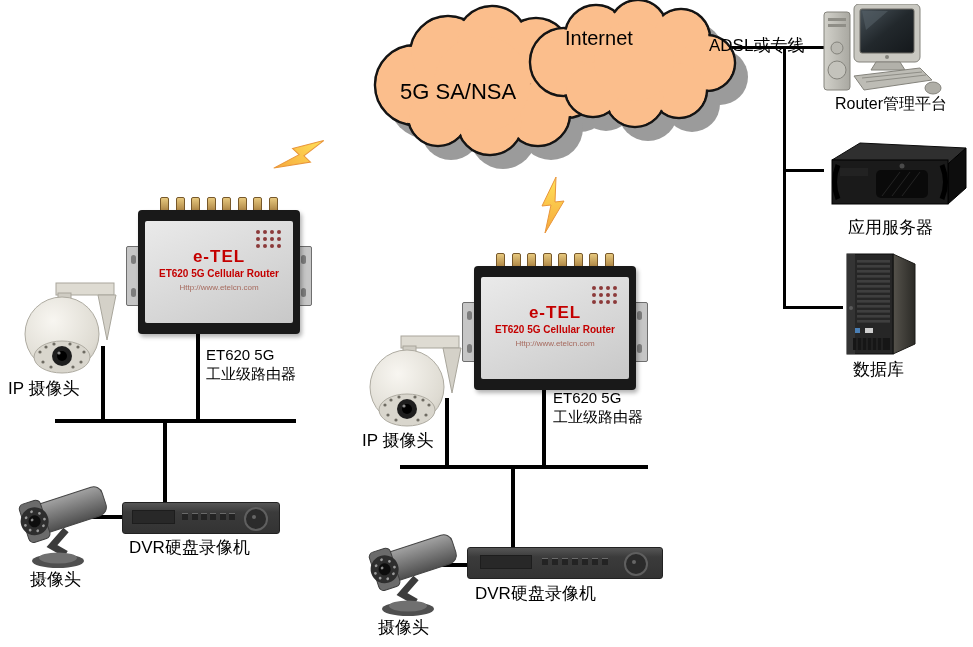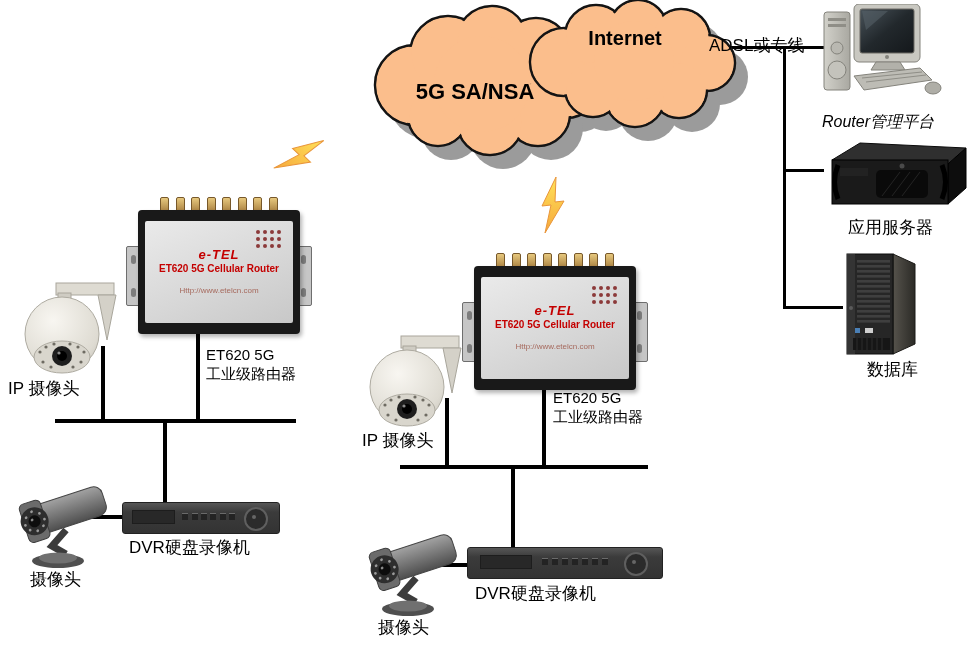--- a/index.html
+++ b/index.html
@@ -3,43 +3,43 @@
 <meta charset="utf-8">
 <style>
   html,body{margin:0;padding:0;background:#fff;}
   #stage{position:relative;width:973px;height:647px;background:#ffffff;overflow:hidden;
          font-family:"Liberation Sans",sans-serif;}
   .layer{position:absolute;left:0;top:0;}
   
   .ln{position:absolute;background:#000;}
   
   .lbl{position:absolute;color:#000;font-size:16px;line-height:20px;white-space:nowrap;}
-  .cloud-txt{position:absolute;color:#000;font-weight:bold;text-align:center;}
+  .cloud-txt{position:absolute;color:#000;font-weight:normal;text-align:left;}
   
   .router{position:absolute;width:186px;height:140px;}
   .r-ants{position:relative;margin:0 26px;height:18px;display:flex;justify-content:space-between;
           padding:0 8px;align-items:flex-start;}
   .r-ants i{width:7px;height:15px;margin-top:3px;background:linear-gradient(#E7C87E,#A37A3B);
             border:1px solid #77582A;border-radius:2px;}
   .r-body{position:absolute;left:12px;right:12px;top:16px;bottom:0;background:#191919;
           border-radius:4px;box-shadow:2px 3px 4px rgba(0,0,0,.3);}
   .r-flange{position:absolute;top:52px;width:14px;height:58px;background:#C6C6C6;
             border:1px solid #6E6E6E;border-radius:2px;}
   .r-flange::before,.r-flange::after{content:"";position:absolute;left:4px;width:5px;height:9px;
             background:#7d7d7d;border-radius:3px;}
   .r-flange::before{top:8px}.r-flange::after{bottom:8px}
   .fl-l{left:0}.fl-r{right:0}
   .r-face{position:absolute;left:7px;right:7px;top:11px;bottom:11px;border-radius:2px;
           background:linear-gradient(155deg,#EAEAEA 0%,#D6D6D6 60%,#C8C8C8 100%);text-align:center;}
   .r-leds{position:absolute;top:9px;right:9px;display:grid;grid-template-columns:repeat(4,7px);
           grid-auto-rows:7px;}
   .r-leds i{width:4px;height:4px;border-radius:50%;background:#8C3A3A;}
-  .r-logo{margin-top:26px;color:#C40000;font-weight:bold;font-style:italic;font-size:13px;letter-spacing:1px;}
+  .r-logo{margin-top:26px;color:#C40000;font-weight:bold;font-size:17px;letter-spacing:1px;}
   .r-model{color:#C40000;font-weight:bold;font-size:10px;margin-top:1px;}
-  .r-url{color:#A66A5E;font-size:8px;margin-top:12px;}
+  .r-url{color:#A66A5E;font-size:8px;margin-top:4px;}
   
   .dvr{position:absolute;height:30px;background:linear-gradient(#565656,#3B3B3B 30%,#333 100%);
        border:1px solid #222;border-radius:3px;}
   .dvr .panel{position:absolute;left:6%;top:7px;width:26%;height:12px;background:#282828;border:1px solid #1d1d1d;}
   .dvr .keys{position:absolute;left:38%;top:10px;right:28%;display:flex;justify-content:space-between;}
   .dvr .keys i{width:6px;height:6px;background:#232323;border-top:1px solid #6a6a6a;}
   .dvr .dial{position:absolute;right:7%;top:4px;width:20px;height:20px;border-radius:50%;
              background:#2B2B2B;border:2px solid #5f5f5f;}
   .dvr .dial::after{content:"";position:absolute;left:6px;top:6px;width:4px;height:4px;border-radius:50%;background:#666;}
 </style>
@@ -183,21 +183,21 @@
       <circle cx="65" cy="53" r="2" fill="#84837C"></circle>
       <polygon points="54,58 78,58 83,66 49,66" fill="#B2B1AA" stroke="#84837C"></polygon>
     </g>
     <g>
       <polygon points="32,72 98,64 110,76 42,86" fill="#BDBCB5" stroke="#84837C"></polygon>
       <line x1="40" y1="74" x2="100" y2="68" stroke="#8F8E87"></line>
       <line x1="44" y1="78" x2="104" y2="71" stroke="#8F8E87"></line>
     </g>
     <ellipse cx="111" cy="84" rx="8" ry="6" fill="#AFAEA7" stroke="#84837C"></ellipse>
   </svg>
-  <div class="lbl" style="left:822px;top:112px;width:125px;text-align:left;font-style:italic;">Router管理平台</div>
+  <div class="lbl" style="left:822px;top:94px;width:125px;text-align:right;">Router管理平台</div>
 
   <svg class="layer" style="left:820px;top:138px;" width="150" height="74" viewBox="0 0 150 74">
     <polygon points="12,22 40,5 146,10 128,26" fill="#2F2F2F" stroke="#0B0B0B"></polygon>
     <polygon points="128,26 146,10 146,50 128,66" fill="#0D0D0D" stroke="#000"></polygon>
     <rect x="12" y="22" width="116" height="44" fill="#1A1A1A" stroke="#000"></rect>
     <path d="M 18 27 q -7 17 0 34" stroke="#000" stroke-width="5" fill="none"></path>
     <path d="M 122 27 q 7 17 0 34" stroke="#000" stroke-width="5" fill="none"></path>
     <rect x="56" y="32" width="52" height="28" rx="5" fill="#0A0A0A"></rect>
     <line x1="62" y1="58" x2="80" y2="34" stroke="#242424"></line>
     <line x1="72" y1="58" x2="90" y2="34" stroke="#242424"></line>
@@ -236,21 +236,21 @@
     <rect x="14" y="78" width="5" height="5" fill="#4A7FB5"></rect>
     <rect x="24" y="78" width="8" height="5" fill="#CFCFCF"></rect>
     <rect x="12" y="88" width="37" height="12" fill="#161616"></rect>
     <line x1="16" y1="88" x2="16" y2="100" stroke="#2C2C2C"></line>
       <line x1="21" y1="88" x2="21" y2="100" stroke="#2C2C2C"></line>
     <line x1="26" y1="88" x2="26" y2="100" stroke="#2C2C2C"></line>
       <line x1="31" y1="88" x2="31" y2="100" stroke="#2C2C2C"></line>
     <line x1="36" y1="88" x2="36" y2="100" stroke="#2C2C2C"></line>
       <line x1="41" y1="88" x2="41" y2="100" stroke="#2C2C2C"></line>
   </svg>
-  <div class="lbl" style="left:853px;top:360px;font-size:17px;margin-left:14px;">数据库</div>
+  <div class="lbl" style="left:853px;top:360px;font-size:17px;">数据库</div>
 
   <div class="router" style="left:126px;top:194px;">
     <div class="r-ants">
         <i></i>
         <i></i>
         <i></i>
         <i></i>
         <i></i>
         <i></i>
         <i></i>

